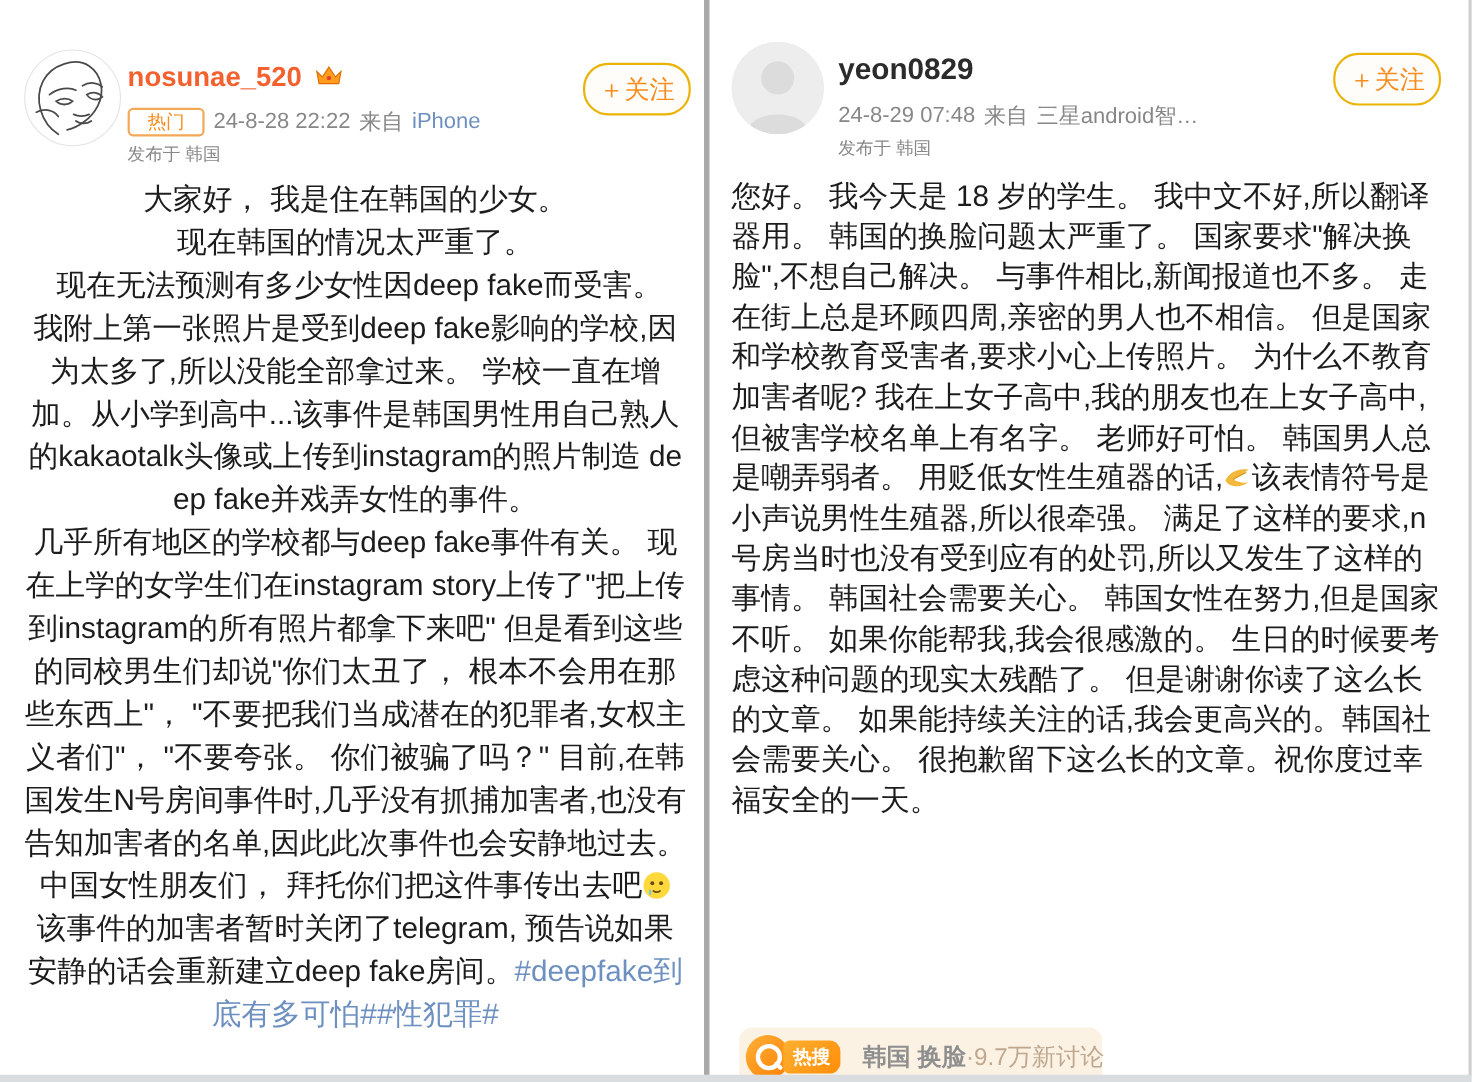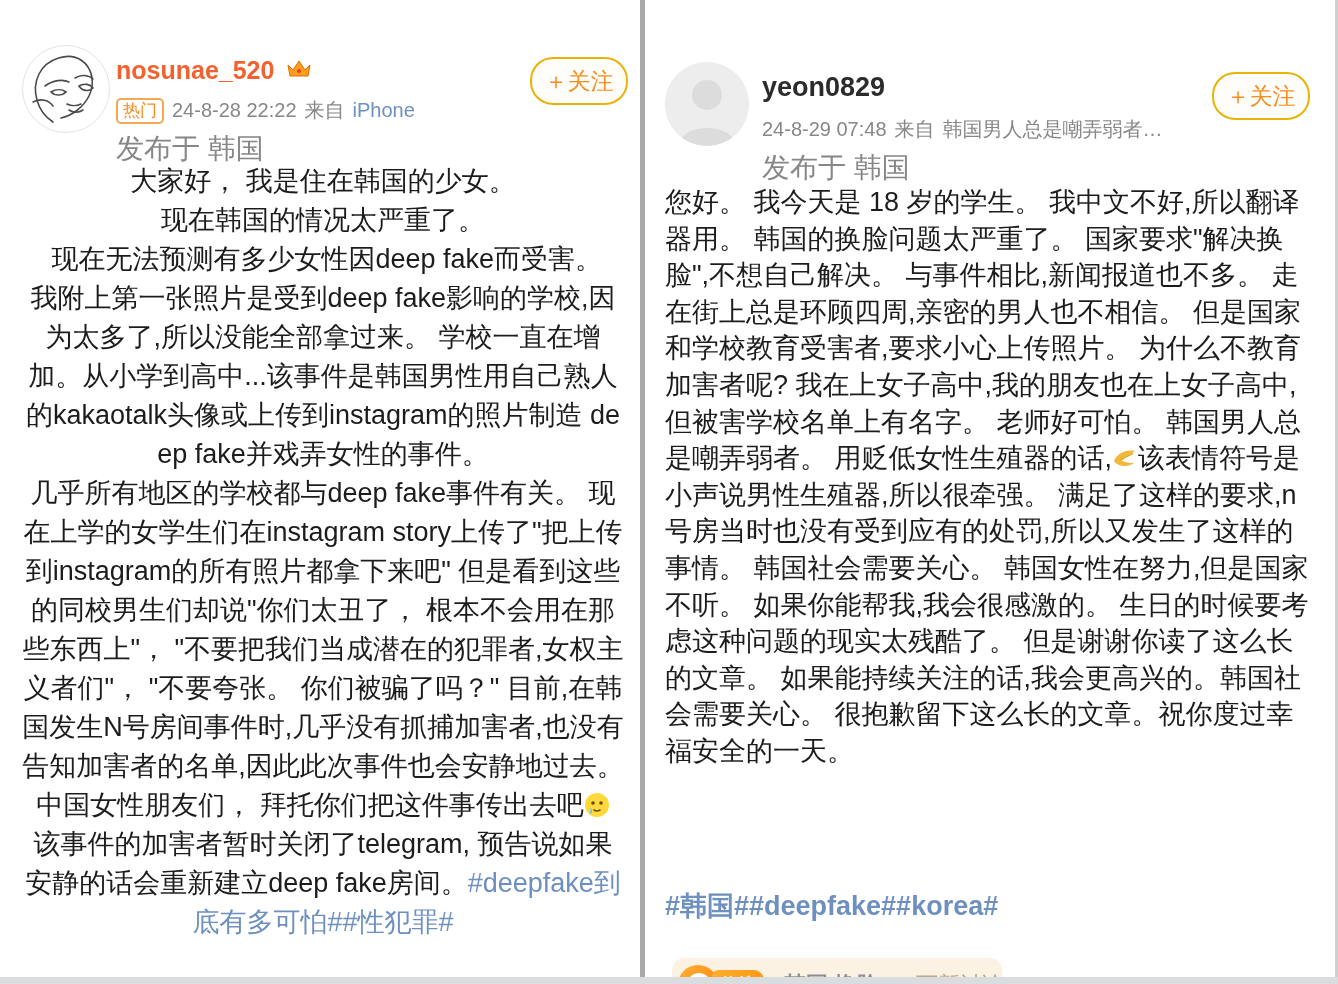--- a/index.html
+++ b/index.html
@@ -1,41 +1,41 @@
 <!DOCTYPE html>
 <html><head>
 <meta charset="utf-8">
 <style>
   html,body{margin:0;padding:0;width:1338px;height:984px;background:#ffffff;overflow:hidden;
     font-family:"Liberation Sans","DejaVu Sans",sans-serif;}
   .stage{position:relative;width:1338px;height:984px;background:#fff;}
 
   .card{position:absolute;top:12px;height:804px;background:#fff;}
   .card-left{left:0;width:634px;}
-  .card-right{left:648px;width:690px;margin-top:24px;}
+  .card-right{left:648px;width:690px;}
   .divider{position:absolute;left:640px;top:0;width:5px;height:984px;background:#a9a9a9;}
   .right-edge{position:absolute;right:0;top:0;width:3px;height:978px;background:#cfcfcf;}
   .bottom-strip{position:absolute;left:0;bottom:0;width:1338px;height:7px;background:#d9dde0;}
 
   
   .avatar{position:absolute;border-radius:50%;overflow:hidden;}
   .avatar-left{left:22px;top:33px;width:86px;height:86px;border:1px solid #e3e3e3;background:#fff;}
   .avatar-right{left:17px;top:26px;width:84px;height:84px;background:#ededed;}
   .uname{position:absolute;font-weight:bold;white-space:nowrap;}
   .uname-left{left:116px;top:44px;font-size:25px;color:#f2612e;}
   .uname-right{left:114px;top:36px;font-size:27px;color:#2b2b2b;}
   .crown{position:absolute;left:286px;top:46px;width:26px;height:22px;}
   .meta-row{position:absolute;font-size:20px;color:#878787;white-space:nowrap;display:flex;align-items:center;gap:8px;}
   .meta-left{left:116px;top:85px;}
   .meta-right{left:114px;top:80px;}
-  .loc-row{position:absolute;font-size:28px;color:#878787;}
+  .loc-row{position:absolute;font-size:16px;color:#878787;}
   .loc-left{left:116px;top:118px;}
   .loc-right{left:114px;top:113px;}
   .hot-badge{display:inline-block;border:2px solid #f3a857;color:#f78c1f;border-radius:5px;
-    font-size:17px;line-height:22px;padding:0 5px;}
+    font-size:17px;line-height:22px;padding:0 16px;}
   .src-link{color:#6d90c0;}
   .follow-btn{position:absolute;width:94px;height:44px;border:2px solid #eab308;border-radius:23px;
     background:#fffdf9;color:#f78c1f;font-size:23px;display:flex;align-items:center;justify-content:center;}
   .follow-left{right:6px;top:45px;}
   .follow-right{right:28px;top:36px;}
 
   
   .post-body{position:absolute;white-space:pre-wrap;color:#1c1c1c;word-break:break-all;}
   .body-left{left:22px;top:150px;width:602px;font-size:27px;line-height:39px;text-align:center;}
   .body-right{left:17px;top:148px;width:654px;font-size:27px;line-height:36.6px;}
@@ -125,33 +125,32 @@
         <circle cx="42" cy="33" r="15" fill="#dcdcdc"></circle>
         <path d="M14,84 C14,60 70,60 70,84 Z" fill="#dcdcdc"></path>
       </svg>
     </div>
 
     <div class="uname uname-right">yeon0829</div>
 
     <div class="meta-row meta-right">
       <span>24-8-29 07:48</span>
       <span>来自</span>
-      <span>韩国男人总是嘲弄弱者…</span>
+      <span>三星android智…</span>
     </div>
 
     <div class="loc-row loc-right">发布于 韩国</div>
 
     <div class="follow-btn follow-right">＋关注</div>
 
     <div class="post-body body-right"><span>您好。 我今天是 18 岁的学生。 我中文不好,所以翻译器用。 韩国的换脸问题太严重了。 国家要求"解决换脸",不想自己解决。 与事件相比,新闻报道也不多。 走在街上总是环顾四周,亲密的男人也不相信。 但是国家和学校教育受害者,要求小心上传照片。 为什么不教育加害者呢? 我在上女子高中,我的朋友也在上女子高中,但被害学校名单上有名字。 老师好可怕。 韩国男人总是嘲弄弱者。 用贬低女性生殖器的话,</span><svg class="emoji-svg" viewBox="0 0 26 26">
           <path d="M2,16 C5,9 13,4 23,6 C19,9 13,12 9,15 C13,17.5 19,18.5 22.5,17.5 C17,22.5 6,22.5 2,16 Z" fill="#f3b73a"></path>
           <path d="M9,15 C12,13 17,10.5 21,8.5" stroke="#d99a1f" stroke-width="1.2" fill="none"></path>
         </svg><span>该表情符号是小声说男性生殖器,所以很牵强。 满足了这样的要求,n号房当时也没有受到应有的处罚,所以又发生了这样的事情。 韩国社会需要关心。 韩国女性在努力,但是国家不听。 如果你能帮我,我会很感激的。 生日的时候要考虑这种问题的现实太残酷了。 但是谢谢你读了这么长的文章。 如果能持续关注的话,我会更高兴的。韩国社会需要关心。 很抱歉留下这么长的文章。祝你度过幸福安全的一天。</span></div>
 
-    <div class="hashtag-line">#韩国##deepfake##korea#</div>
 
     <div class="topic-pill">
       <div class="topic-icon-wrap">
         <div class="topic-circle">
           <div class="lens"></div>
             <div class="handle"></div>
         </div>
         <div class="topic-tag">热搜</div>
       </div>
       <span class="topic-title">韩国 换脸</span>

